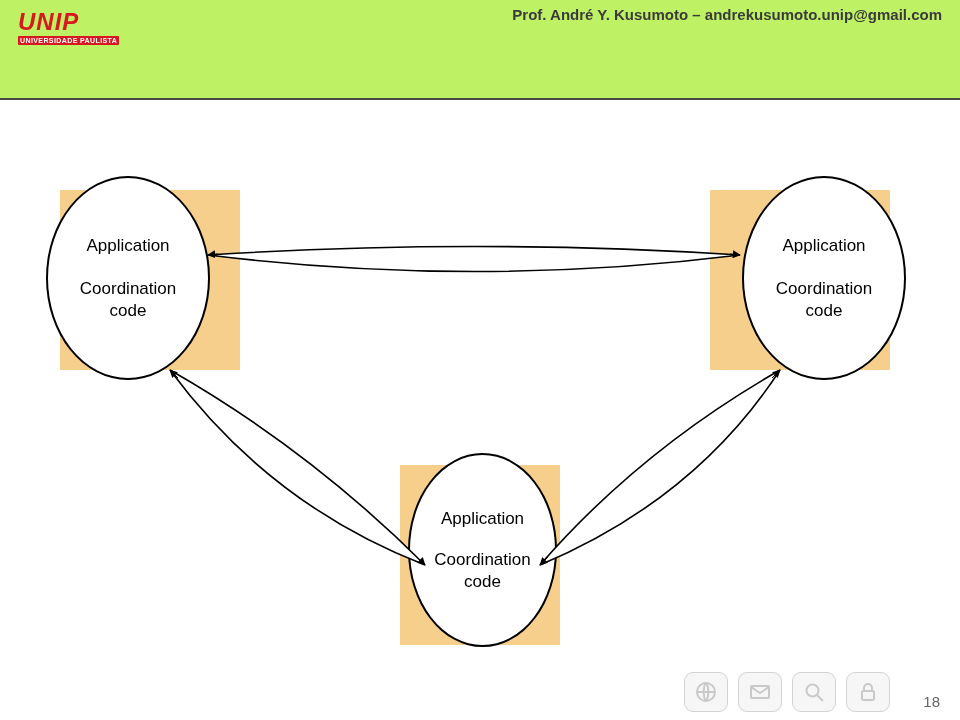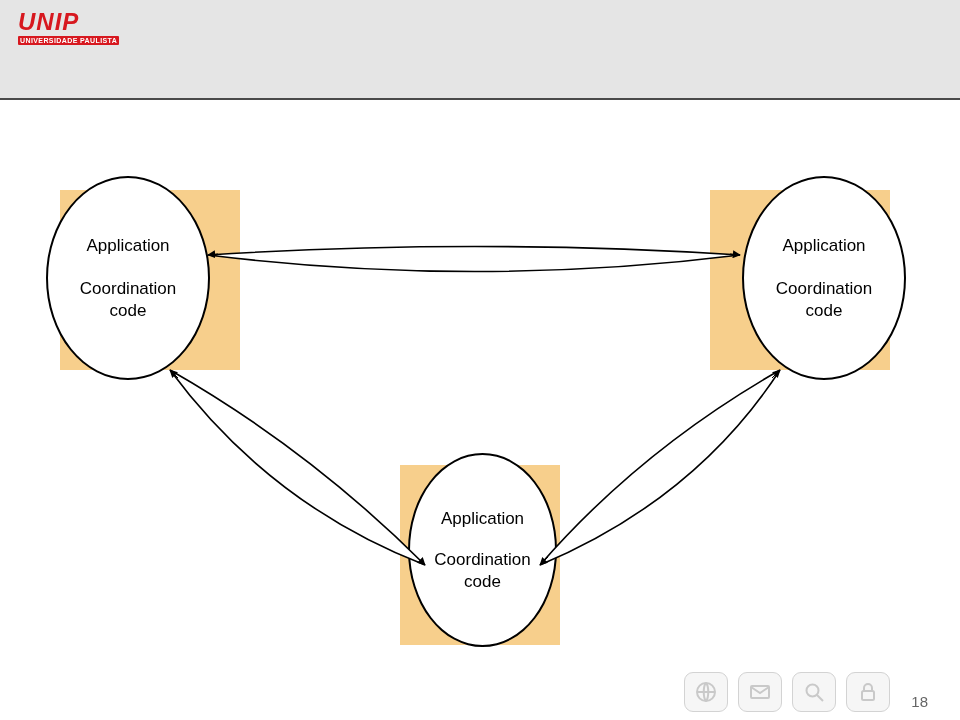--- a/index.html
+++ b/index.html
@@ -1,49 +1,50 @@
 <!DOCTYPE html>
 <html><head>
 <meta charset="utf-8">
 <style>
   html,body{margin:0;padding:0;width:960px;height:720px;font-family:Arial,Helvetica,sans-serif;background:#fff;overflow:hidden}
   .slide{position:relative;width:960px;height:720px}
-  .header-band{position:absolute;top:0;left:0;right:0;height:100px;background:#e5e5e5}
+  .header-band{position:absolute;top:0;left:0;right:0;height:100px;background:#bef264}
   .header-band::after{content:"";position:absolute;bottom:0;left:0;right:0;height:2px;background:#4a4a4a}
   .logo{position:absolute;top:8px;left:18px}
   .logo-text{font-weight:900;font-style:italic;font-size:24px;letter-spacing:1px}
   .logo-text .u{color:#d7181f}
   .logo-text .n{color:#d7181f}
   .logo-text .i{color:#d7181f}
   .logo-text .p{color:#d7181f}
   .logo-sub{display:block;font-size:7px;color:#fff;background:#d7181f;padding:1px 2px;letter-spacing:0.4px;font-weight:700;border-radius:1px;text-align:center}
   .credit{position:absolute;top:6px;right:18px;font-size:15px;font-weight:700;color:#3b3b3b}
   .title{position:absolute;top:40px;left:46px;font-size:33px;font-weight:700;color:#333}
   .diagram{position:absolute;top:120px;left:0;width:960px;height:560px}
   .box{position:absolute;background:#f7cf8c;border:none}
   .ell{position:absolute;border:2px solid #000;border-radius:50%;background:#fff;display:flex;flex-direction:column;align-items:center;justify-content:center;text-align:center}
   .ell-label{font-size:17px;color:#000;line-height:1.25}
   svg.links{position:absolute;top:0;left:0;width:960px;height:560px;pointer-events:none}
   .footer-icons{position:absolute;right:70px;bottom:8px;display:flex;gap:10px}
   .ficon{width:42px;height:38px;border:1px solid #d3d3d3;border-radius:9px;display:flex;align-items:center;justify-content:center;color:#c9c9c9;background:#f6f6f6}
   .ficon svg{width:24px;height:24px;stroke:#c9c9c9;fill:none;stroke-width:2}
-  .page-num{position:absolute;right:32px;bottom:10px;font-size:15px;color:#666}
+  .page-num{position:absolute;right:20px;bottom:10px;font-size:15px;color:#666}
 </style>
 </head>
 <body>
 
 <div class="slide">
 
   <div class="header-band">
     <div class="logo">
       <span class="logo-text">
         <span class="u">U</span><span class="n">N</span><span class="i">I</span><span class="p">P</span>
       </span>
       <span class="logo-sub">UNIVERSIDADE PAULISTA</span>
     </div>
+    <div class="credit">Prof. André Y. Kusumoto – andrekusumoto.unip@gmail.com</div>
   </div>
 
   <div class="diagram">
 
     <div class="box" style="left:60px;top:70px;width:180px;height:180px"></div>
     <div class="ell" style="left:46px;top:56px;width:160px;height:200px">
       <div class="ell-label">Application</div>
       <div style="height:22px"></div>
       <div class="ell-label">Coordination</div>
       <div class="ell-label">code</div>

